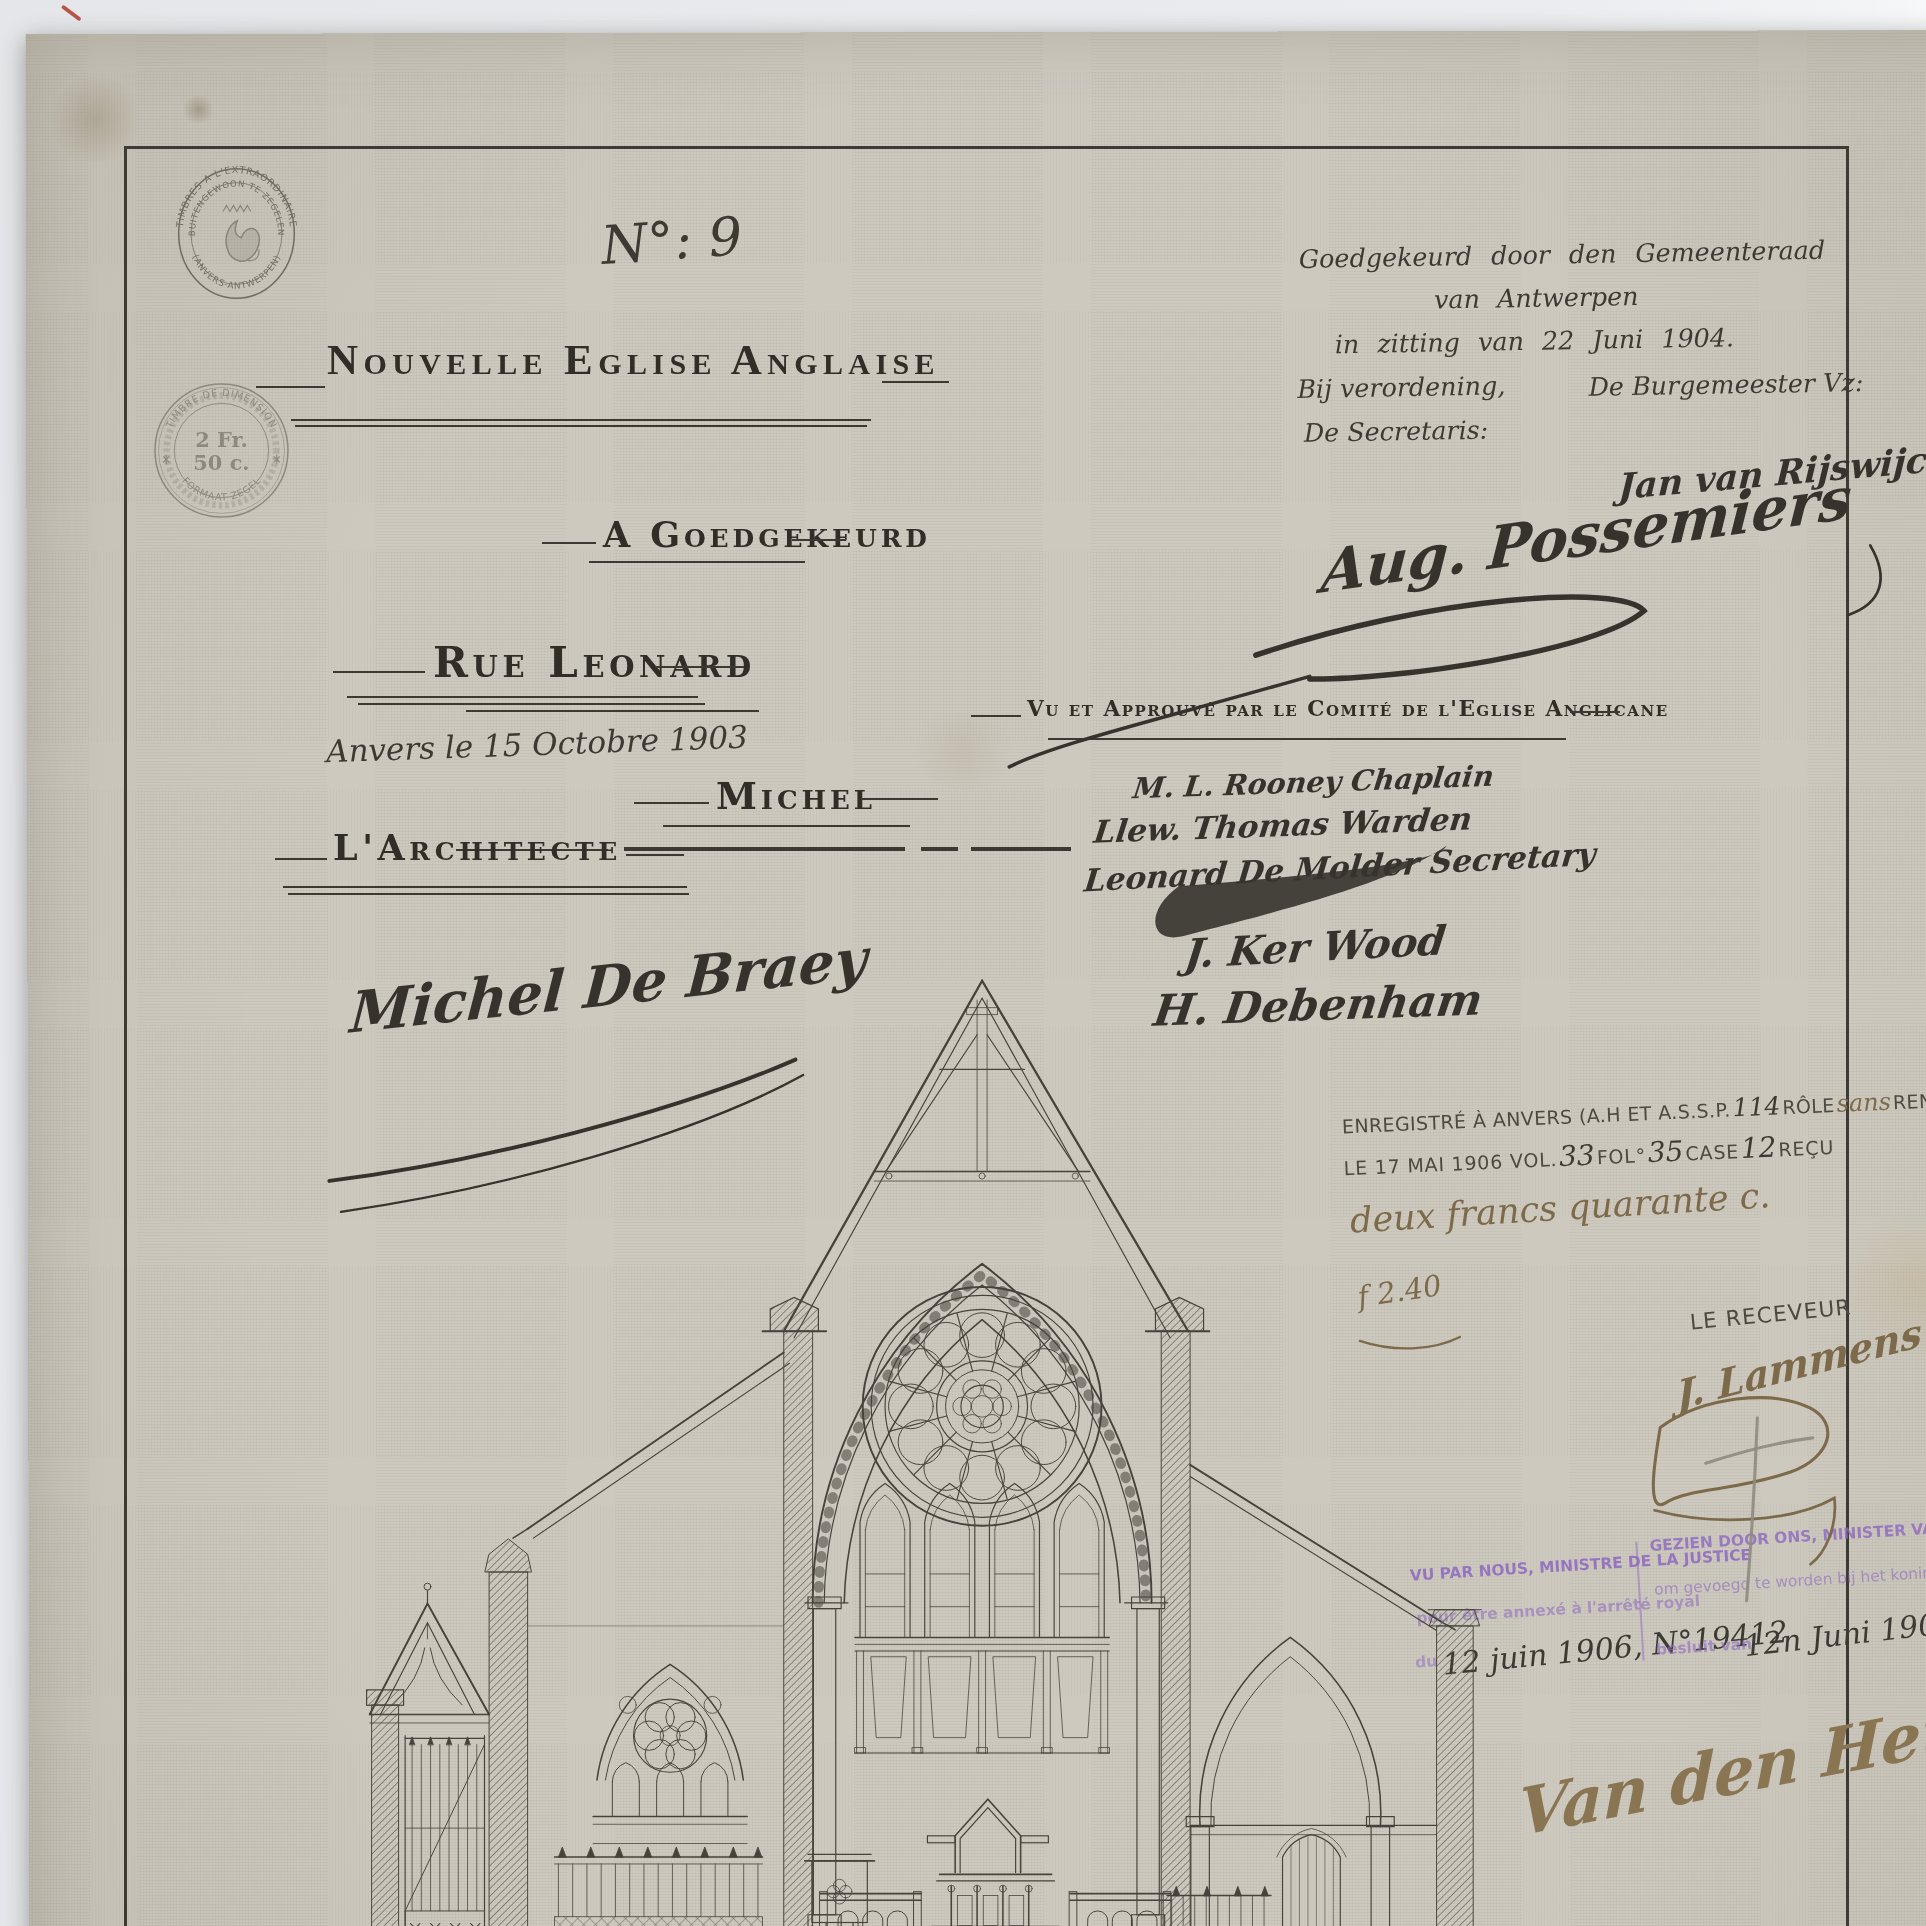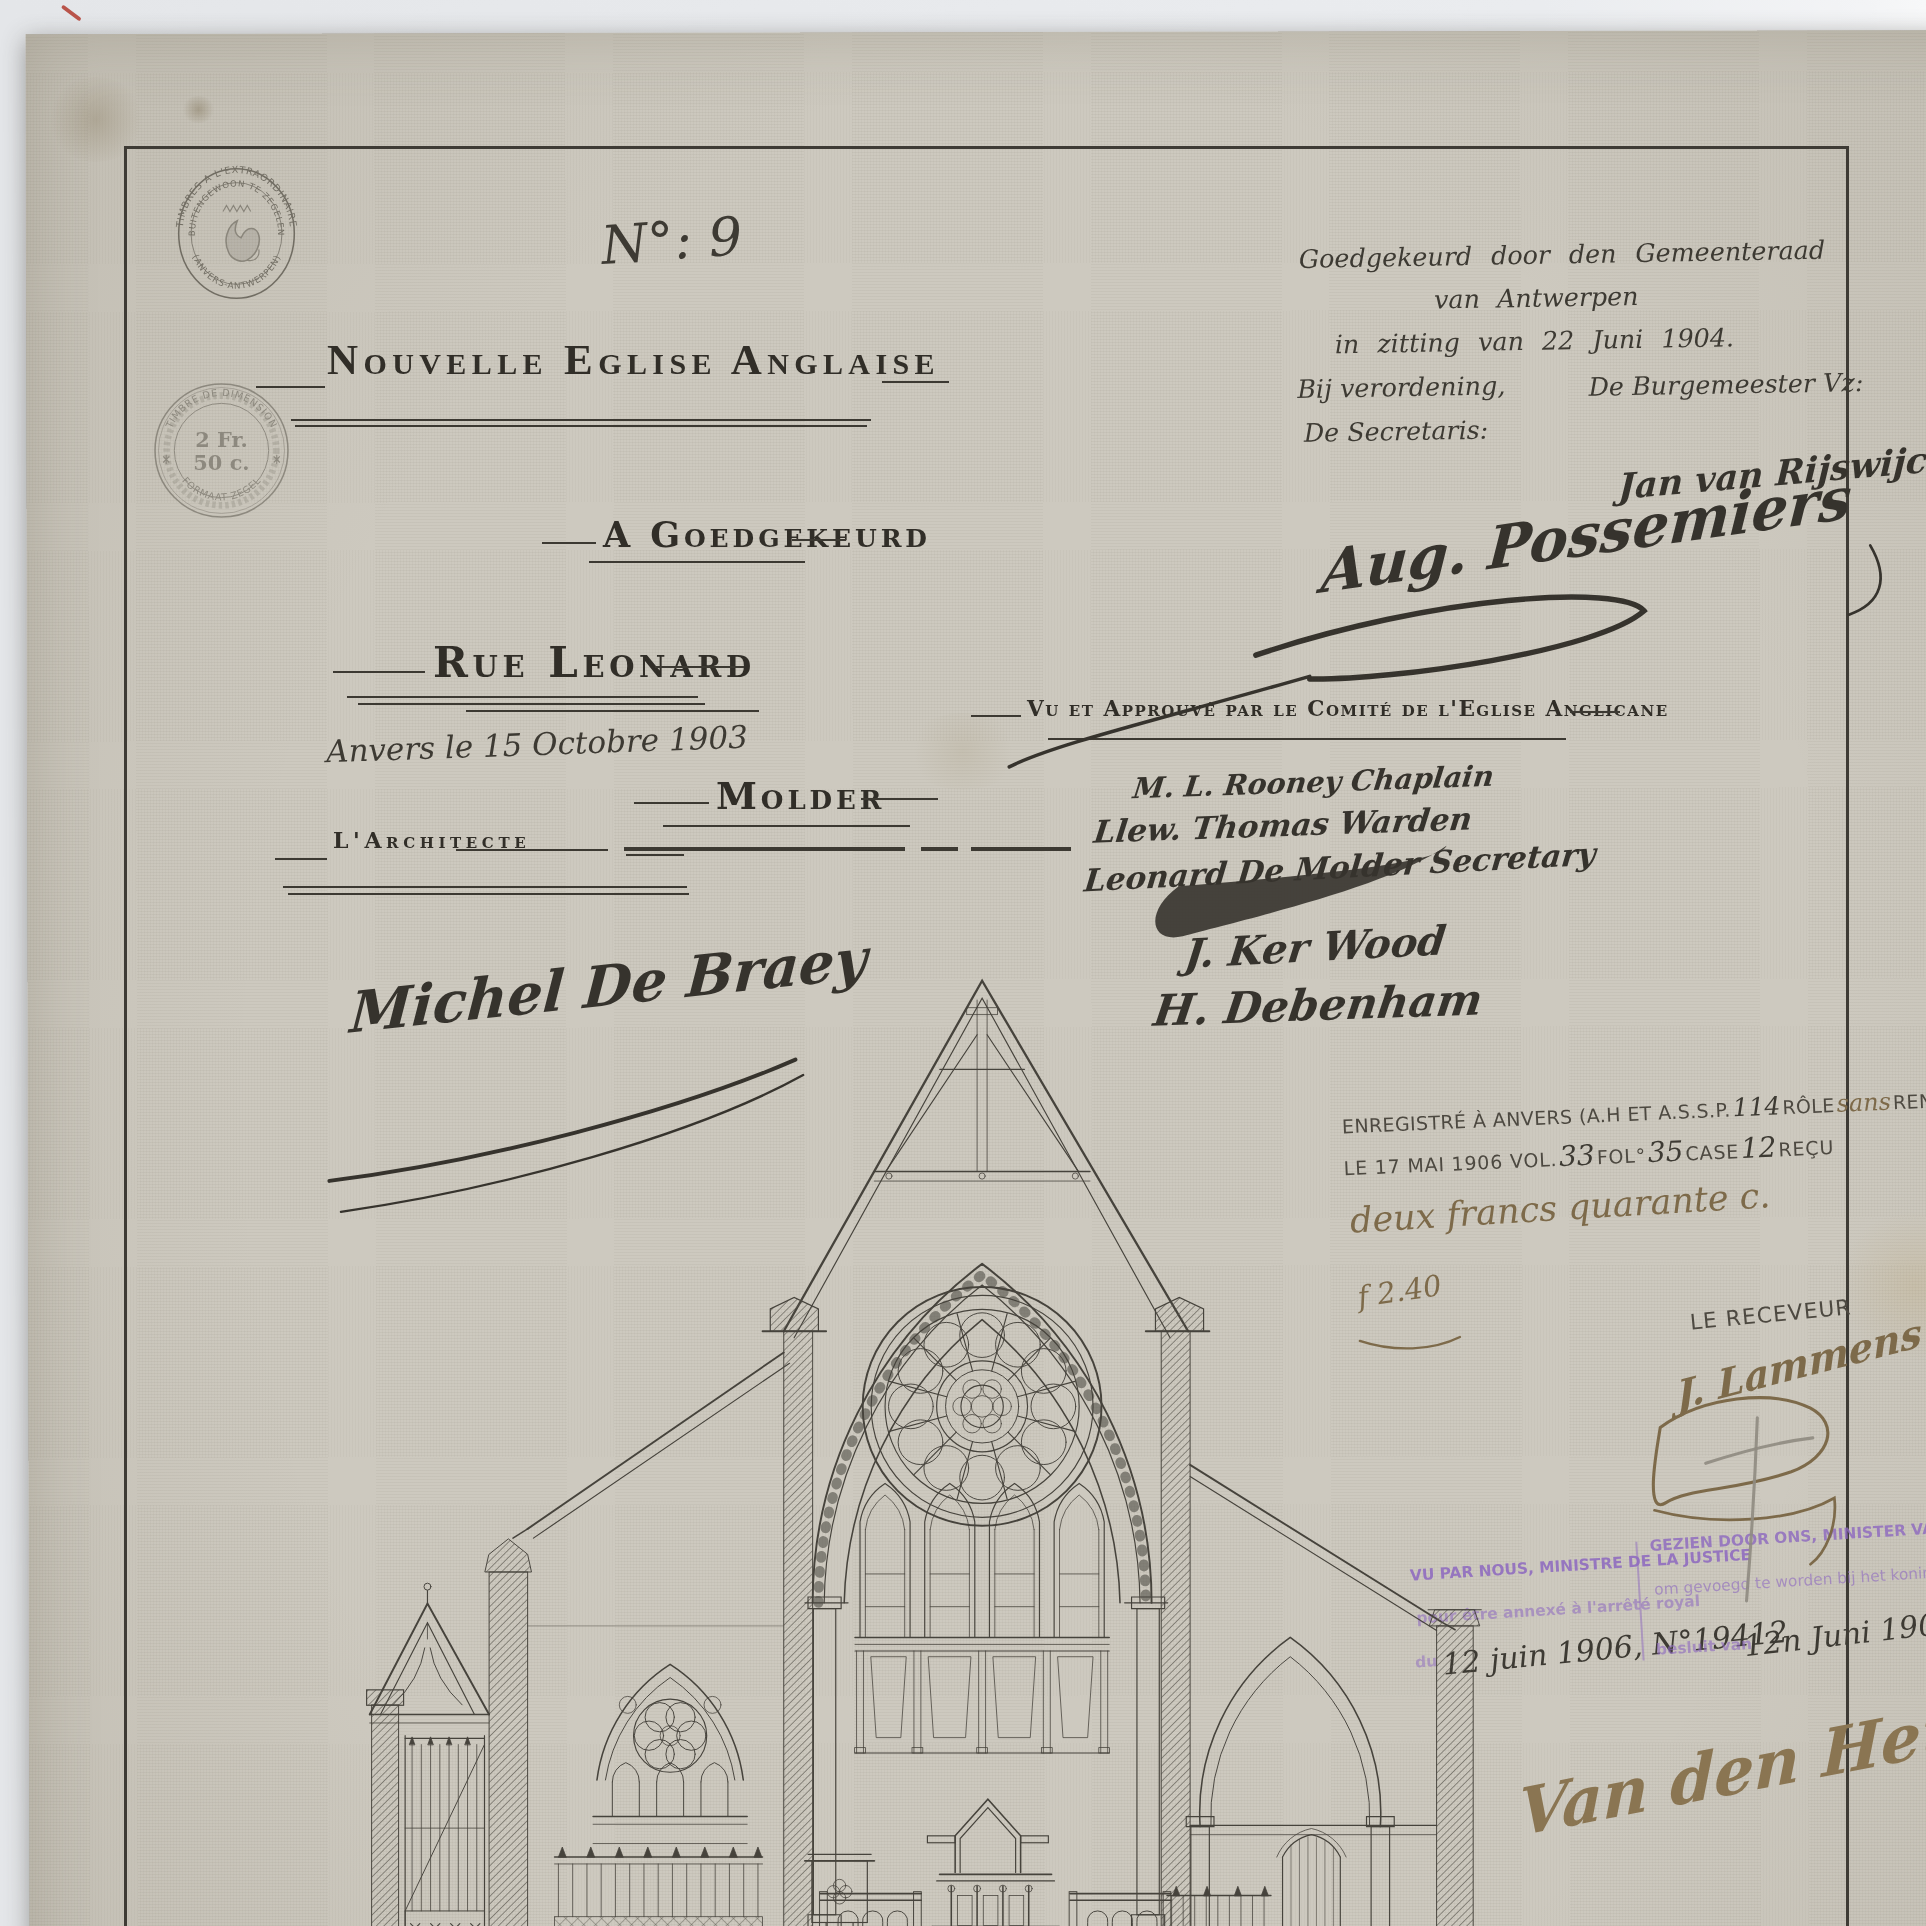--- a/index.html
+++ b/index.html
@@ -116,31 +116,31 @@
 <div class="rule" style="left:792px;top:539px;width:54px;height:1.9px;"></div>
 <div class="rule" style="left:589px;top:561px;width:216px;height:1.9px;"></div>
 
 <div class="abs lettered" style="left:433px;top:638px;font-size:42px;letter-spacing:4.6px;">Rue Leonard</div>
 <div class="rule" style="left:333px;top:671px;width:92px;height:1.9px;"></div>
 <div class="rule" style="left:655px;top:666px;width:89px;height:1.9px;"></div>
 <div class="rule" style="left:347px;top:696px;width:351px;height:2.3px;"></div>
 <div class="rule" style="left:358px;top:703px;width:347px;height:1.5px;"></div>
 <div class="rule" style="left:466px;top:710px;width:293px;height:1.5px;"></div>
 
-<div class="abs lettered" style="left:716px;top:774px;font-size:37px;letter-spacing:3.9px;">Molder</div>
+<div class="abs lettered" style="left:716px;top:774px;font-size:37px;letter-spacing:3.9px;">Michel</div>
 <div class="rule" style="left:634px;top:802px;width:75px;height:1.9px;"></div>
 <div class="rule" style="left:861px;top:798px;width:77px;height:1.9px;"></div>
 <div class="rule" style="left:663px;top:825px;width:247px;height:1.9px;"></div>
 <div class="rule" style="left:456px;top:849px;width:152px;height:1.9px;"></div>
 <div class="rule" style="left:624px;top:847px;width:281px;height:3.5px;"></div>
 <div class="rule" style="left:921px;top:847px;width:37px;height:3.5px;"></div>
 <div class="rule" style="left:971px;top:847px;width:100px;height:3.5px;"></div>
 
 <div class="abs script" style="left:326px;top:726px;font-size:31px;transform:rotate(-2deg);">Anvers le 15 Octobre 1903</div>
-<div class="abs lettered" style="left:333px;top:827px;font-size:22px;letter-spacing:4.6px;">L'Architecte</div>
+<div class="abs lettered" style="left:333px;top:827px;font-size:35px;letter-spacing:4.6px;">L'Architecte</div>
 <div class="rule" style="left:275px;top:858px;width:52px;height:1.9px;"></div>
 <div class="rule" style="left:626px;top:854px;width:58px;height:1.9px;"></div>
 <div class="rule" style="left:283px;top:886px;width:404px;height:2.3px;"></div>
 <div class="rule" style="left:288px;top:893px;width:401px;height:1.5px;"></div>
 <div class="abs sig" style="left:349px;top:952px;font-size:56px;transform:rotate(-6deg) skewX(-10deg);">Michel De Braey</div>
 
 <div class="abs" style="left:1287px;top:239px;width:586px;transform:rotate(-1deg);">
   <div class="abs script" style="left:11.6px;top:0;font-size:25.4px;word-spacing:10.8px;">Goedgekeurd door den Gemeenteraad</div>
   <div class="abs script" style="left:146px;top:43px;font-size:25.4px;word-spacing:9.2px;">van Antwerpen</div>
   <div class="abs script" style="left:46px;top:86px;font-size:25.4px;word-spacing:10px;">in zitting van 22 Juni 1904.</div>

